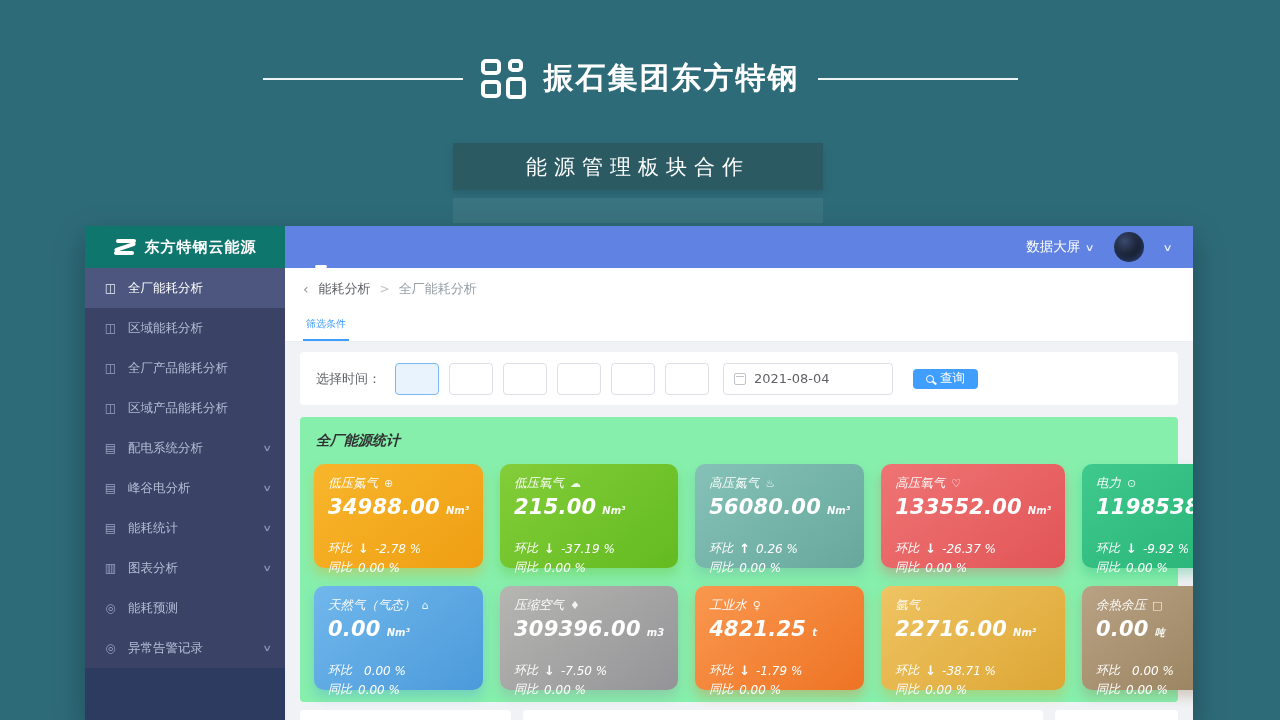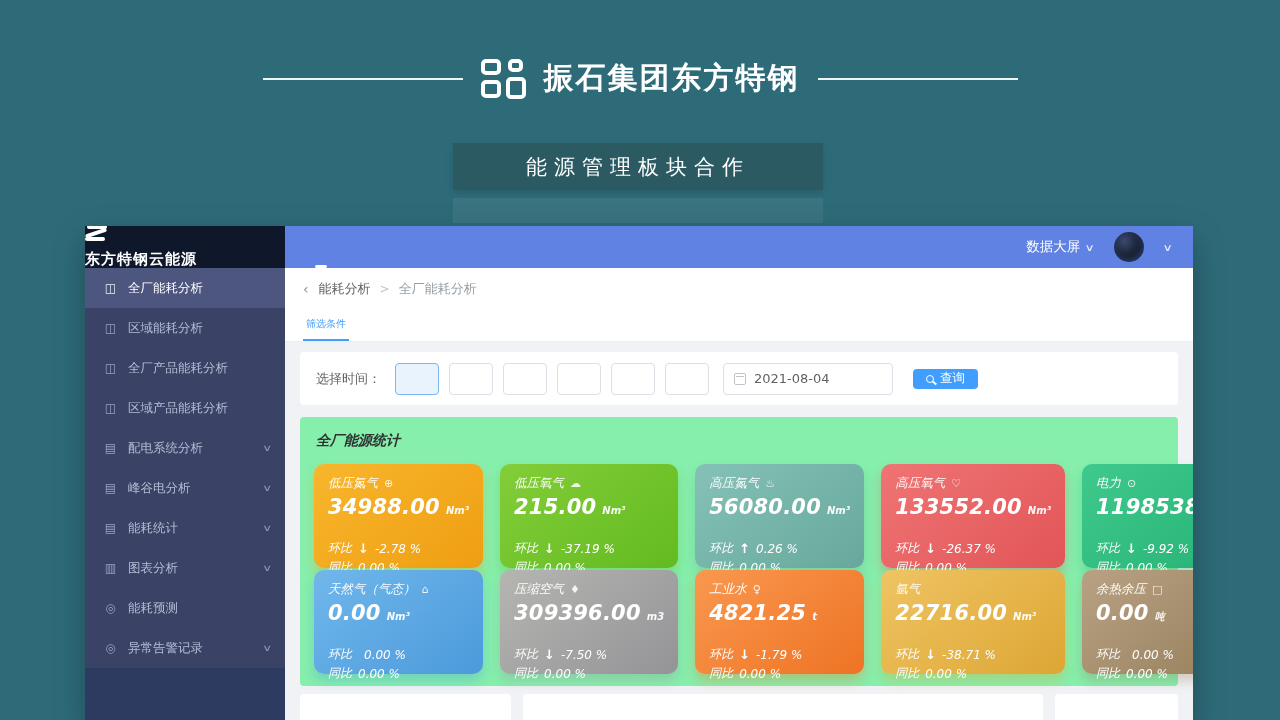--- a/index.html
+++ b/index.html
@@ -22,22 +22,22 @@
     box-shadow:0 3px 8px rgba(0,0,0,.12); display:flex; align-items:center; justify-content:center;
     color:#fff; font-size:21px; letter-spacing:7px; font-weight:500; }
   .hero-banner-ghost { position:absolute; top:198px; left:453px; width:370px; height:25px; background:#3a7480; }
 
   
   .app { position:absolute; left:85px; top:226px; width:1108px; height:494px; background:#f0f2f5;
     box-shadow:0 12px 30px rgba(0,0,0,.28); display:flex; flex-direction:column; overflow:hidden; }
 
   
   .app-nav { height:42px; background:#6083e3; display:flex; align-items:stretch; flex-shrink:0; }
-  .brand { width:200px; background:#0f172a; color:#fff; display:flex; justify-content:center; gap:9px;
-    font-size:15px; font-weight:700; letter-spacing:1px; flex-shrink:0;flex-direction:column; }
+  .brand { width:200px; background:#0f766e; color:#fff; display:flex; align-items:center; justify-content:center; gap:9px;
+    font-size:15px; font-weight:700; letter-spacing:1px; flex-shrink:0; }
   .brand-logo { display:flex; flex-direction:column; gap:2px; width:22px; }
   .brand-logo i { display:block; height:4px; background:#fff; border-radius:2px; }
   .brand-logo i:nth-child(1){ width:20px; margin-left:2px; }
   .brand-logo i:nth-child(2){ width:22px; transform:rotate(-18deg); }
   .brand-logo i:nth-child(3){ width:20px; }
   .nav-items { display:flex; align-items:stretch; margin-left:16px; flex:1; }
   .nav-item { display:flex; align-items:center; padding:0 20px; color:rgba(255,255,255,.55); font-size:14px; position:relative; cursor:pointer; }
   .nav-item.active { color:#fff; font-weight:600; }
   .nav-item.active::after { content:""; position:absolute; left:14px; right:14px; bottom:0; height:3px; background:#fff; border-radius:2px; }
   .nav-right { display:flex; align-items:center; gap:20px; padding-right:22px; color:#fff; }
@@ -85,21 +85,21 @@
   .icon-cal { width:12px; height:12px; border:1.5px solid #c0c4cc; border-radius:2px; position:relative; flex-shrink:0; }
   .icon-cal::before { content:""; position:absolute; left:1px; right:1px; top:2px; height:1.5px; background:#c0c4cc; }
   .date-box input { border:none; outline:none; font-size:13px; color:#606266; width:100%; font-family:inherit; background:transparent; }
   .query-btn { height:20px; margin-left:10px; padding:0 13px; background:#409eff; color:#fff; border:none; border-radius:4px;
     font-size:12.5px; display:flex; align-items:center; gap:6px; cursor:pointer; font-family:inherit; }
   .icon-search { width:8px; height:8px; border:1.6px solid #fff; border-radius:50%; position:relative; display:inline-block; }
   .icon-search::after { content:""; position:absolute; width:5px; height:1.6px; background:#fff; right:-4px; bottom:-2px; transform:rotate(40deg); }
 
   .stats-panel { background:#86efac; border-radius:4px; margin:12px 15px 0; padding:15px 14px 12px; flex-shrink:0;font-style:italic; }
   .stats-title { font-size:14px; color:#303133; font-weight:600; margin:0 2px 14px; }
-  .cards { display:grid; grid-template-columns:repeat(5,1fr); gap:2px 17px; }
+  .cards { display:grid; grid-template-columns:repeat(5,1fr); gap:18px 17px; }
   .card { height:104px; border-radius:10px; color:#fff; padding:11px 14px; cursor:pointer; }
   .card-head { display:flex; align-items:center; gap:6px; font-size:12.5px; opacity:.96; height:17px; }
   .card-icon { font-size:11px; opacity:.9; }
   .card-value-row { display:flex; align-items:baseline; gap:6px; margin-top:3px; height:28px; }
   .card-value { font-size:21px; font-weight:700; letter-spacing:.2px; }
   .card-unit { font-size:10px; font-weight:600; opacity:.95; }
   .card-trend { display:flex; align-items:center; gap:6px; font-size:12px; margin-top:18px; height:15px; }
   .trend-arrow { font-weight:700; font-size:13px; }
   .card-yoy { display:flex; align-items:center; gap:6px; font-size:12px; margin-top:4px; height:15px; }
 

